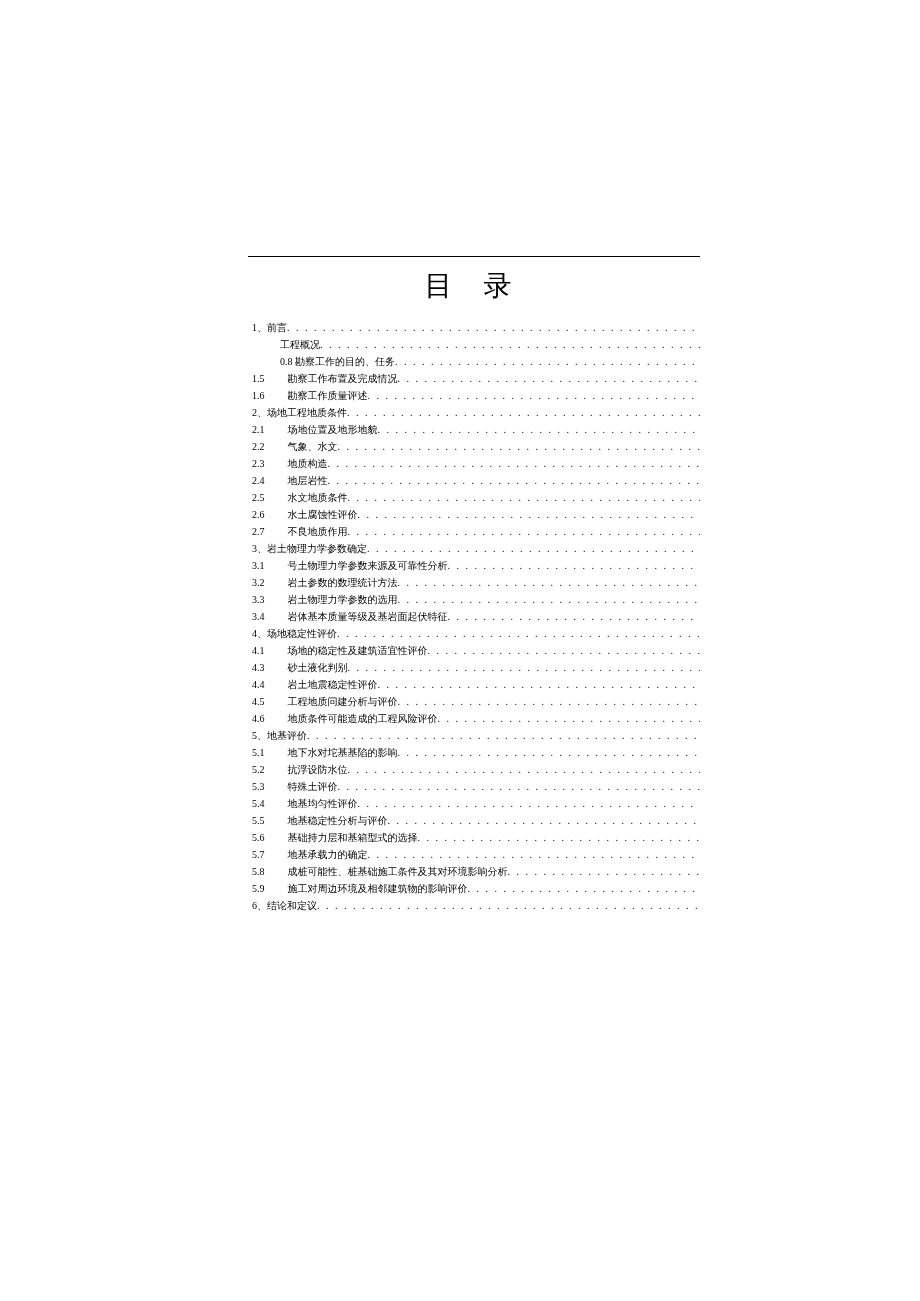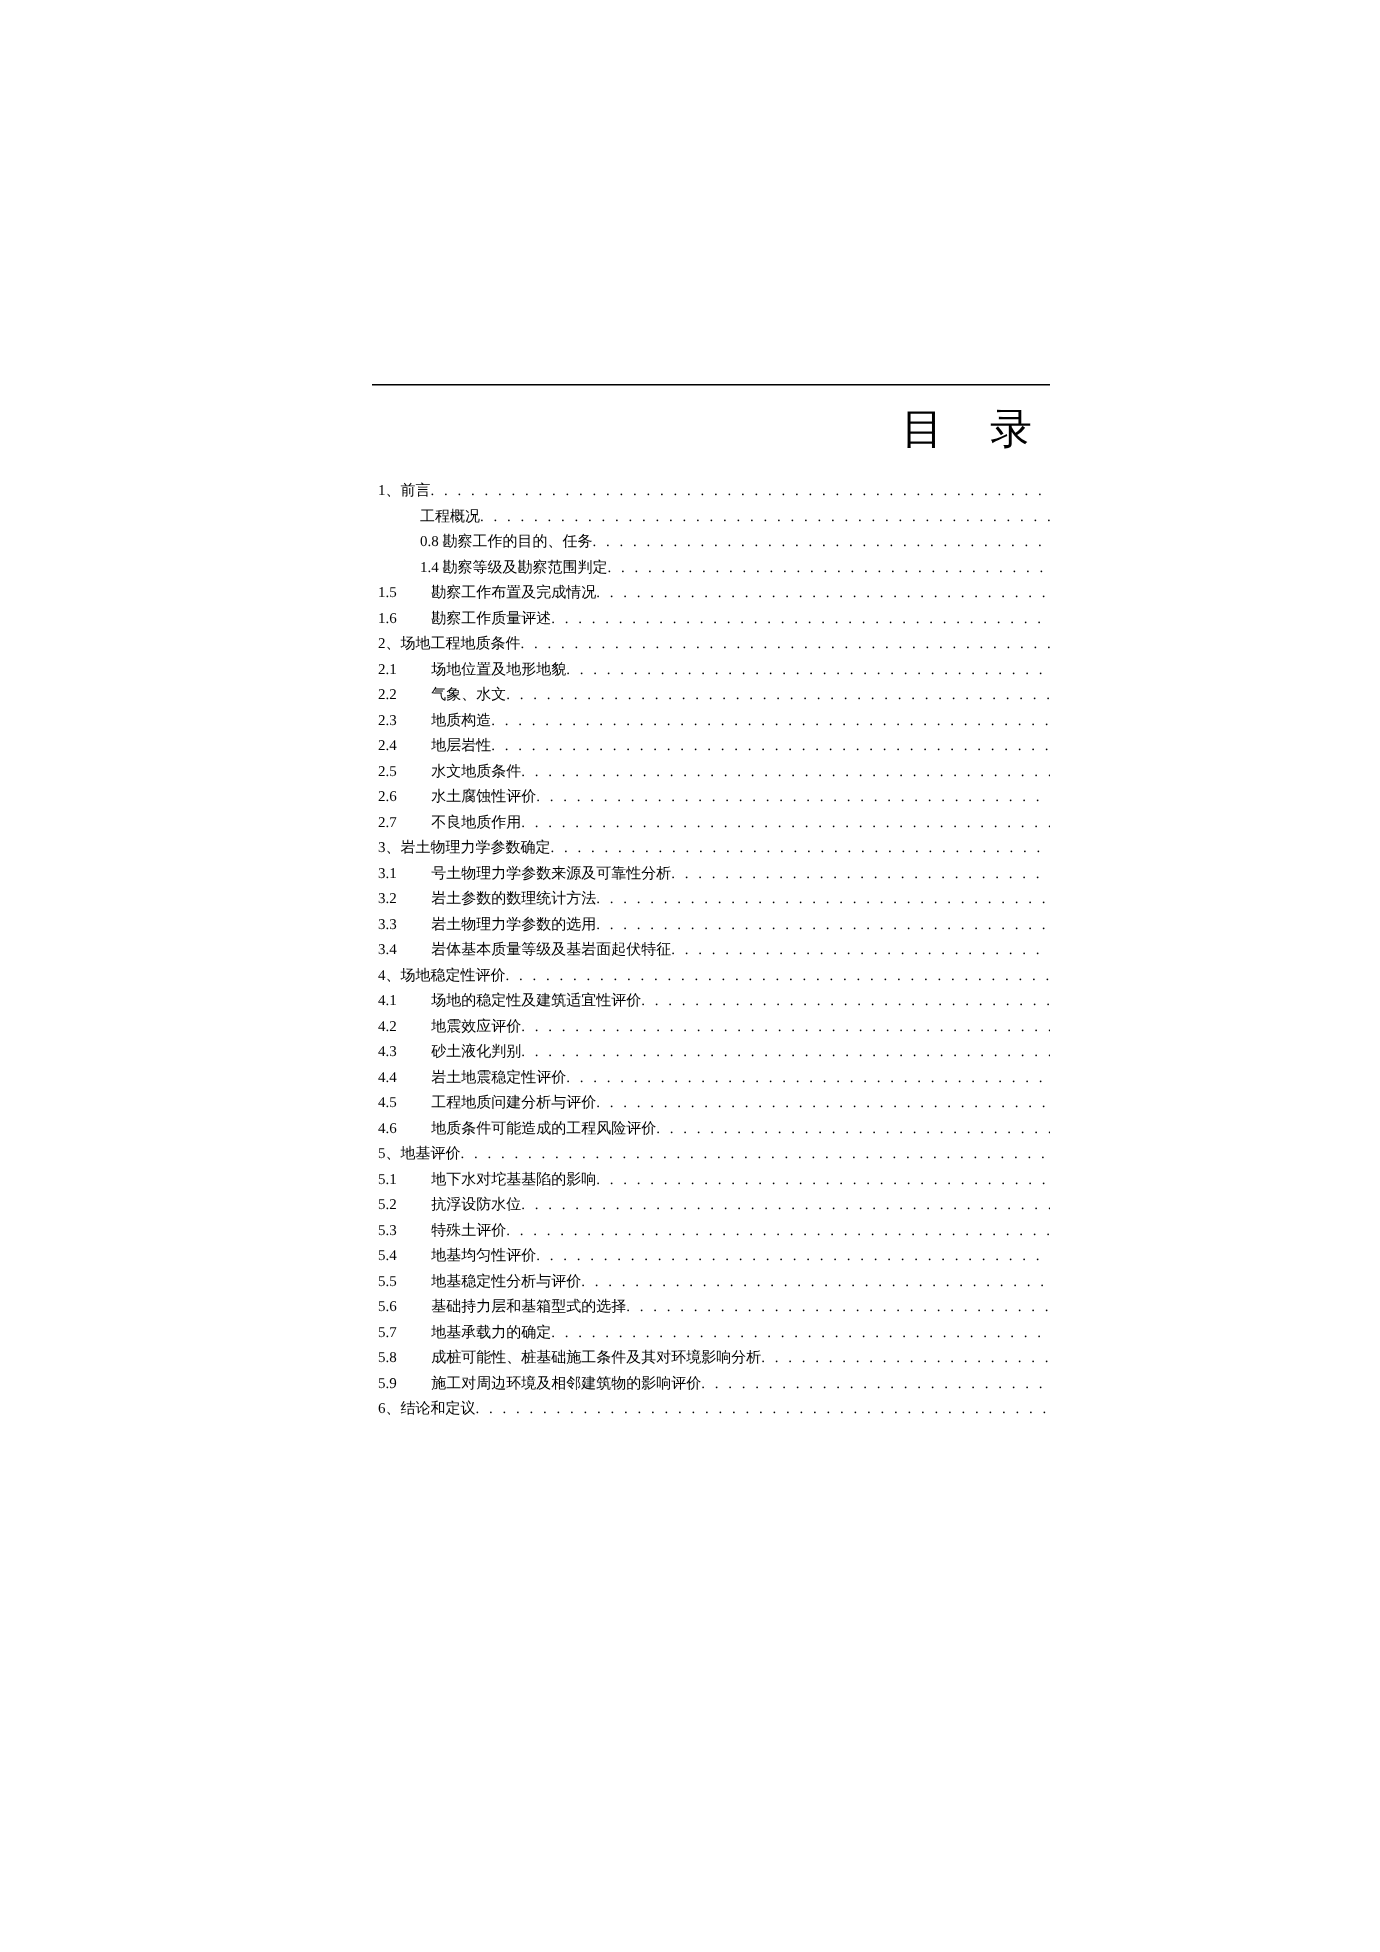--- a/index.html
+++ b/index.html
@@ -1,18 +1,18 @@
 <!DOCTYPE html>
 <html><head>
 <meta charset="utf-8">
 <style>
   body{margin:0;background:#fff;font-family:"SimSun","Songti SC",serif;color:#000;font-size:10px}
   .page{width:920px;height:1301px;margin:0 auto;box-sizing:border-box;padding:256px 220px 0 248px}
   .rule{border-top:1px solid #000;margin-bottom:6px}
-  .title{text-align:right;font-size:28px;letter-spacing:12px;margin:10px 0 14px}
+  .title{text-align:center;font-size:28px;letter-spacing:12px;margin:10px 0 14px}
   .toc{line-height:1.7}
   .row{display:flex;white-space:nowrap}
   .l1{margin-left:4px}
   .l2{margin-left:32px}
   .l3{margin-left:4px}
   .num{min-width:28px;display:inline-block}
   .dots{flex:1;overflow:hidden;letter-spacing:2px}
   .dots::after{content:". . . . . . . . . . . . . . . . . . . . . . . . . . . . . . . . . . . . . . . . . . . . . . . . . . . . . . . . . . . . . . . . . . . . . . . . . . . . . . . . . . . . . . . . . . . . . . . . . . . . . . . . . . . . . . . . . . . . . . . . . . . . . . . . . . . . . . . . . . . . . . . ."}
 </style>
 </head>
@@ -28,24 +28,20 @@
         <span class="dots"></span>
       </div>
       <div class="row l2">
         <span>工程概况</span>
         <span class="dots"></span>
       </div>
       <div class="row l2">
         <span>0.8 勘察工作的目的、任务</span>
         <span class="dots"></span>
       </div>
-      <div class="row l2">
-        <span>1.4 勘察等级及勘察范围判定</span>
-        <span class="dots"></span>
-      </div>
       <div class="row l3">
         <span class="num">1.5</span>
         <span>&nbsp;&nbsp;&nbsp;</span>
         <span>勘察工作布置及完成情况</span>
         <span class="dots"></span>
       </div>
       <div class="row l3">
         <span class="num">1.6</span>
         <span>&nbsp;&nbsp;&nbsp;</span>
         <span>勘察工作质量评述</span>
@@ -129,26 +125,20 @@
       </div>
       <div class="row l1">
         <span>4、</span>
         <span>场地稳定性评价</span>
         <span class="dots"></span>
       </div>
       <div class="row l3">
         <span class="num">4.1</span>
         <span>&nbsp;&nbsp;&nbsp;</span>
         <span>场地的稳定性及建筑适宜性评价</span>
-        <span class="dots"></span>
-      </div>
-      <div class="row l3">
-        <span class="num">4.2</span>
-        <span>&nbsp;&nbsp;&nbsp;</span>
-        <span>地震效应评价</span>
         <span class="dots"></span>
       </div>
       <div class="row l3">
         <span class="num">4.3</span>
         <span>&nbsp;&nbsp;&nbsp;</span>
         <span>砂土液化判别</span>
         <span class="dots"></span>
       </div>
       <div class="row l3">
         <span class="num">4.4</span>

